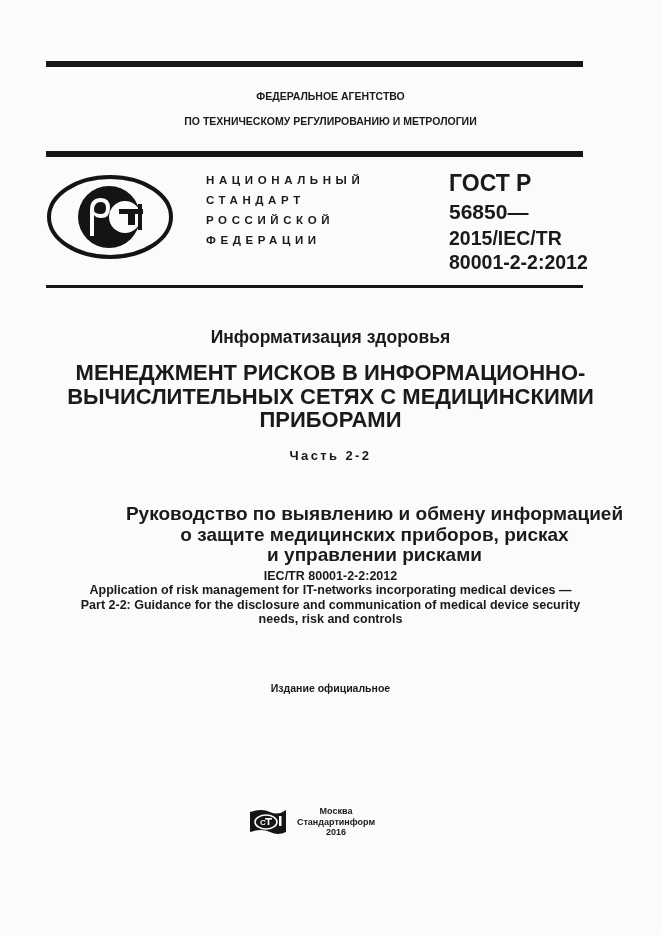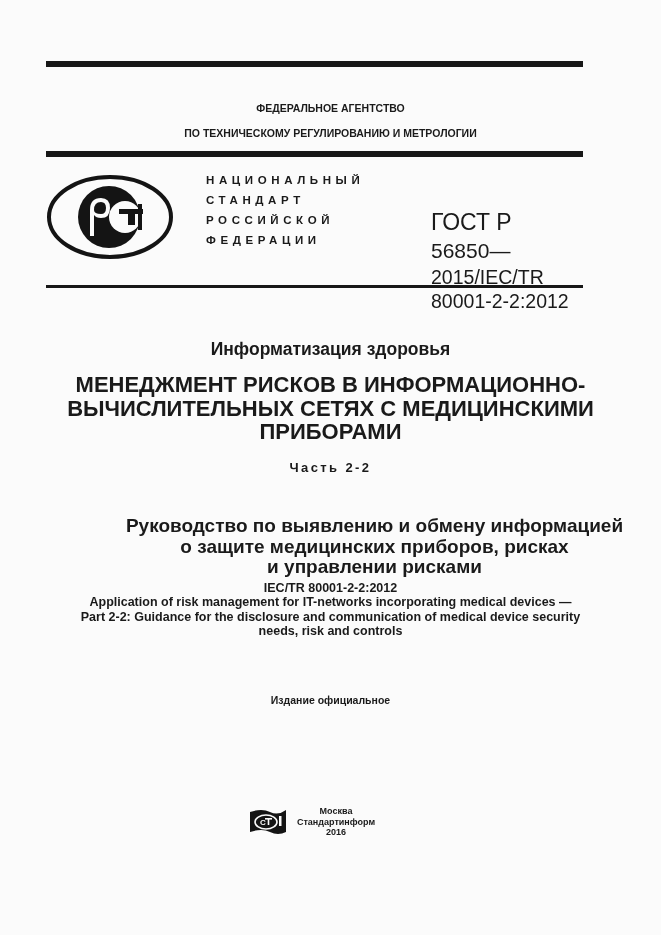--- a/index.html
+++ b/index.html
@@ -17,45 +17,43 @@
     }
     .abs { position: absolute; }
     .rule { position: absolute; background: #171717; }
     .center-text {
       position: absolute;
       left: 0;
       width: 661px;
       text-align: center;
       font-weight: bold;
       white-space: nowrap;
-      margin-top: 12px;
     }
     .agency-line {
       font-size: 10.5px;
       letter-spacing: 0;
     }
     .nat-std {
       position: absolute;
       left: 206px;
       width: 200px;
       text-align: left;
       font-weight: bold;
       font-size: 11.5px;
       letter-spacing: 4.6px;
       line-height: 20px;
       top: 170px;
     }
     .nat-std div { white-space: nowrap; }
     .gost {
       position: absolute;
-      left: 431px;
+      left: 449px;
       top: 168px;
-      font-weight: normal;
+      font-weight: bold;
       color: #1a1a1a;
-      margin-top: 39px;
     }
     .gost .g1 { font-size: 23px; line-height: 30px; height: 31px; }
     .gost .g2 { font-size: 21px; line-height: 26px; height: 27px; }
     .gost .g3 { font-size: 19.5px; line-height: 24px; height: 24px; }
     .gost .g4 { font-size: 19.5px; line-height: 24px; height: 24px; }
     .series {
       top: 327px;
       font-size: 17.5px;
     }
     .main-title {

